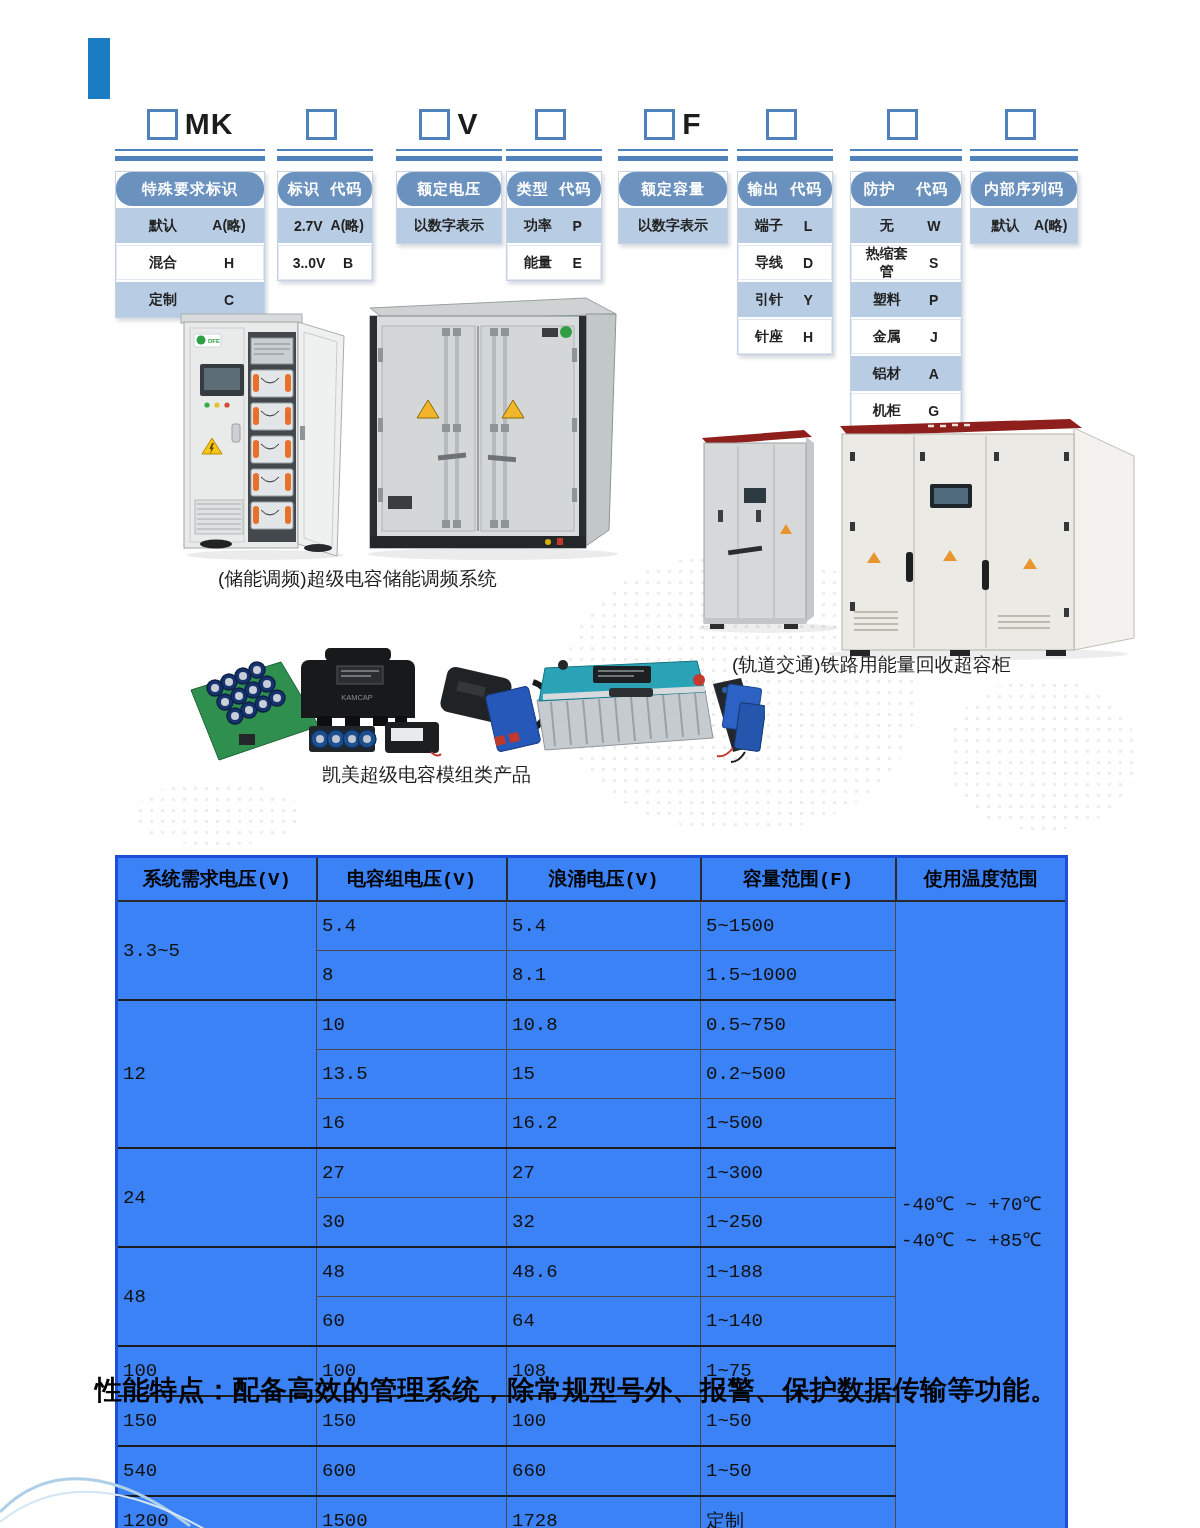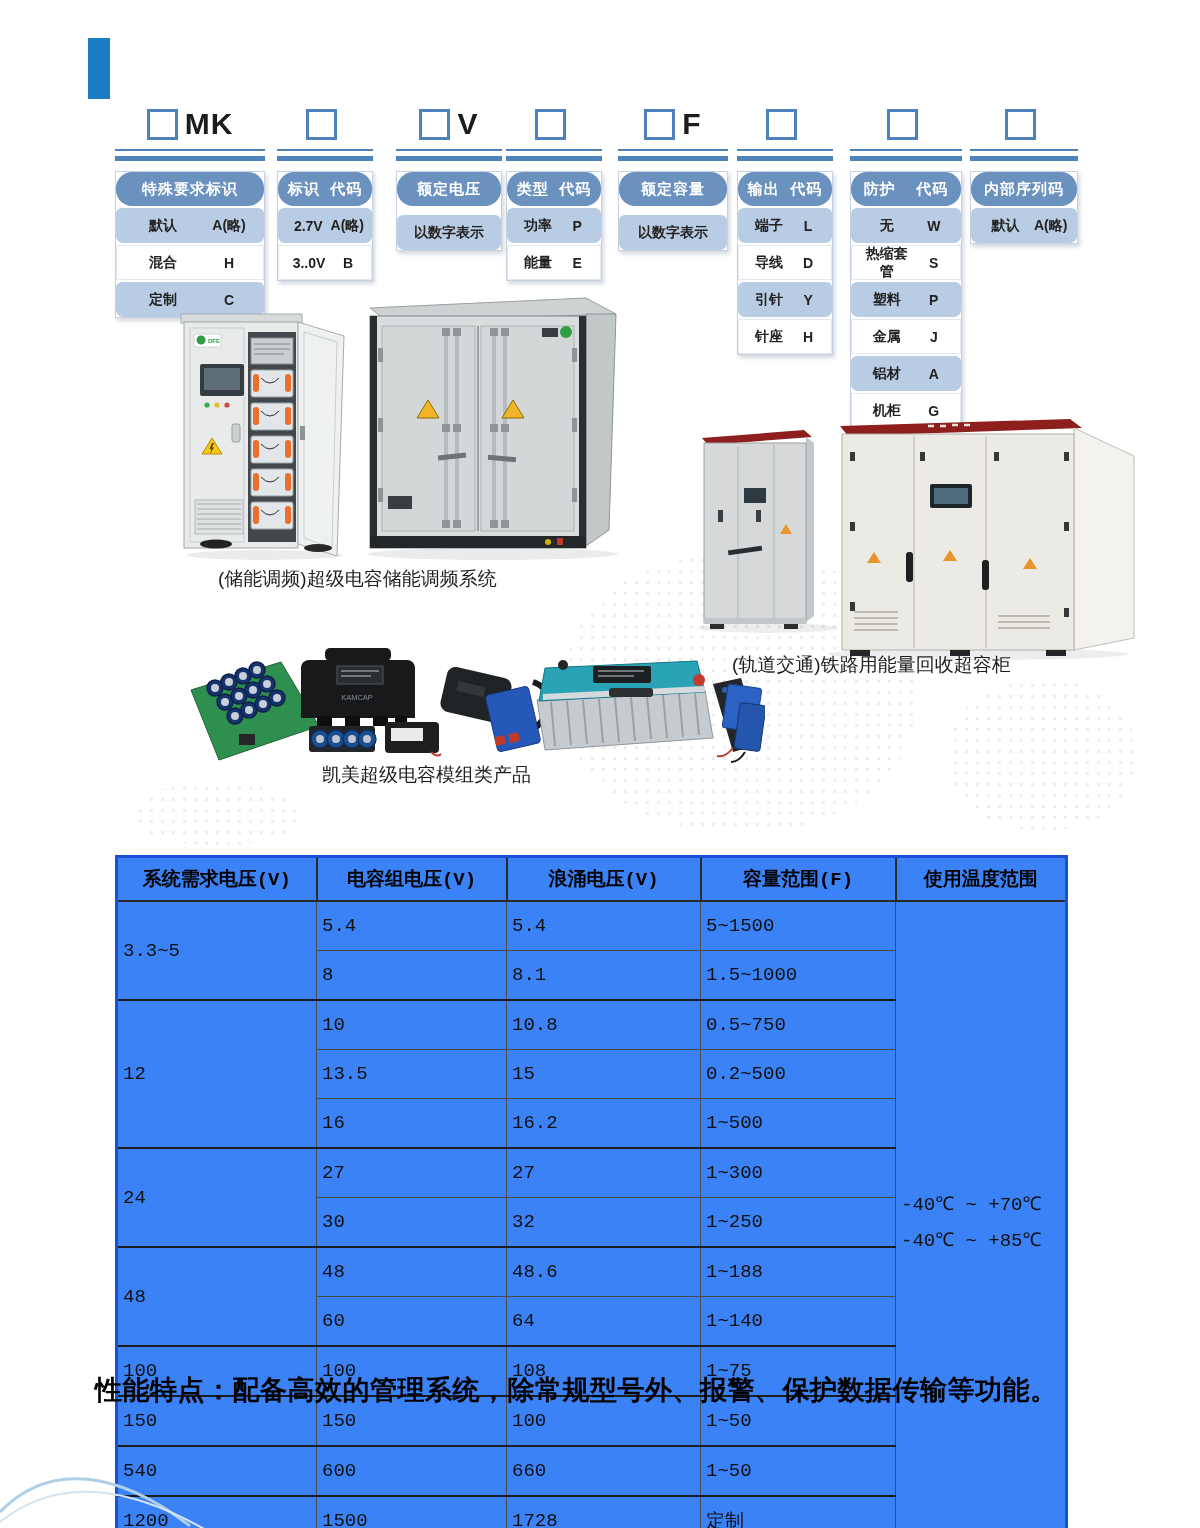--- a/index.html
+++ b/index.html
@@ -19,23 +19,23 @@
   .cc-head{height:36px;display:flex;align-items:center;justify-content:center;gap:7px;}
   .checkbox{width:25px;height:25px;border:3px solid #4f81bd;background:#fff;flex:0 0 auto;}
   .cc-label{font-size:30px;font-weight:600;color:#1c1c1c;letter-spacing:1px;line-height:1;}
   .line-thin{height:2px;background:#4f81bd;margin-top:7px;}
   .line-thick{height:5px;background:#4f81bd;margin-top:5px;}
   .legend{margin-top:10px;border:1px solid #c6d2e3;box-shadow:2px 3px 4px rgba(40,60,90,.2);}
   .legend-header{background:#6b92bf;color:#fff;height:34px;display:flex;align-items:center;
                  justify-content:center;font-size:15px;font-weight:600;white-space:pre;letter-spacing:1px;border-radius:16px;}
   .legend-row{height:35px;display:flex;align-items:center;font-size:14px;font-weight:700;color:#222;
               border-top:2px solid #fff;padding:0 8px;}
-  .row-blue{background:#b8cce4;border-radius:7px;}
+  .row-blue{background:#b8cce4;}
   .row-white{background:#ffffff;box-shadow:inset 0 0 0 1px #e1e8f2;}
-  .row-center{justify-content:center;margin-top:7px;}
+  .row-center{justify-content:center;}
   .lr-label{flex:1.3;text-align:center;}
   .lr-code{flex:0.9;text-align:center;}
 
   
   .photo{position:absolute;}
   .caption{position:absolute;font-size:19px;color:#1d1d1d;white-space:nowrap;}
 
   
   .dots{position:absolute;background-image:radial-gradient(circle,#d0d0d0 1.6px,transparent 1.8px);
         background-size:11px 11px;opacity:.38;border-radius:45%;}

